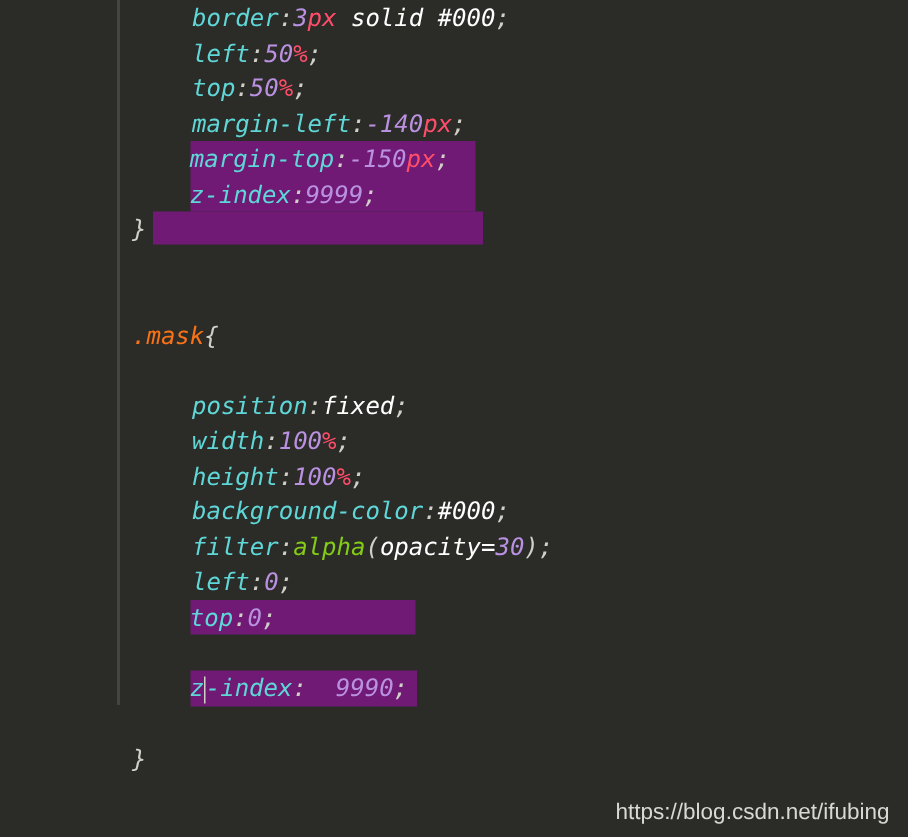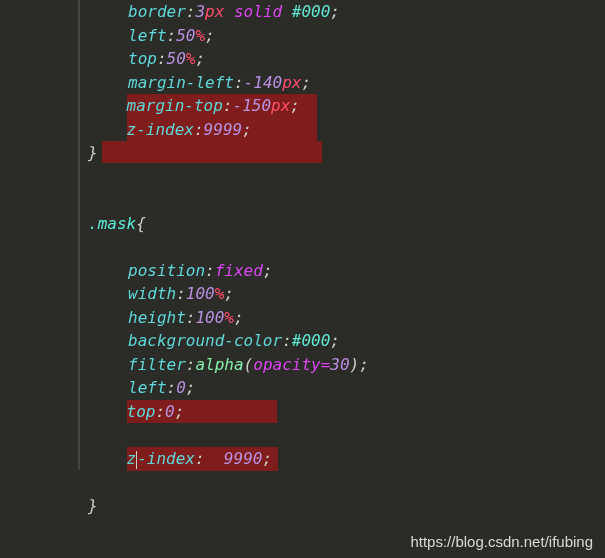--- a/index.html
+++ b/index.html
@@ -30,57 +30,57 @@
       width: 2px;
       background: #444;
     }
     .line {
       white-space: pre;
     }
     .indent1 {
       padding-left: 40px;
     }
     .selector {
-      color: #5eead4;
+      color: #f97316;
     }
     .brace {
       color: #d0d0c8;
     }
     .prop {
       color: #5fd7d7;
     }
     .colon {
       color: #d0d0c8;
     }
     .num {
       color: #b991e0;
     }
     .unit-px {
       color: #ff4d6a;
     }
     .unit-pct {
       color: #ff4d6a;
     }
     .val-plain {
-      color: #d946ef;
+      color: #ffffff;
     }
     .hex {
-      color: #5eead4;
+      color: #ffffff;
     }
     .func {
-      color: #86efac;
+      color: #84cc16;
     }
     .func-paren {
       color: #d0d0c8;
     }
     .semi {
       color: #d0d0c8;
     }
     .highlight {
-      background: #7f1d1d;
+      background: #701a75;
       display: inline-block;
       font-style: italic;
     }
     .cursor {
       display: inline-block;
       width: 1px;
       height: 18px;
       background: #d0d0c8;
       vertical-align: middle;
       position: relative;

